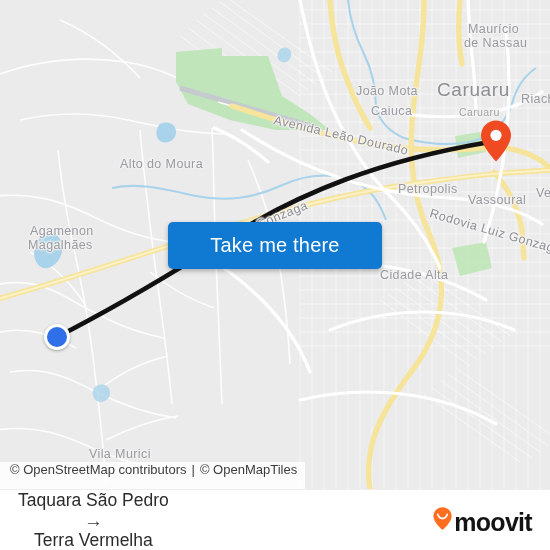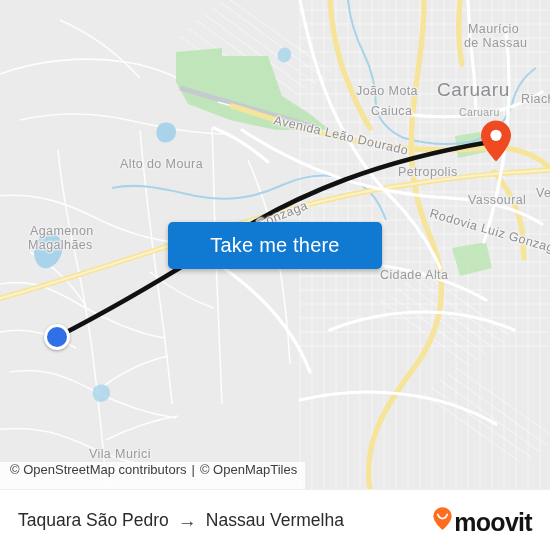--- a/index.html
+++ b/index.html
@@ -80,21 +80,21 @@
   }
   .attrib .sep{margin:0 5px;color:#3c3c3c;}
 
   
   .footer{
     position:absolute;left:0;top:489px;width:550px;height:61px;
     background:#ffffff;border-top:1px solid #eeeeee;
     display:flex;align-items:center;box-sizing:border-box;
     padding:0 18px 0 18px;
   }
-  .route-text{display:flex;align-items:center;font-size:17.5px;color:#2b2b2b;}
+  .route-text{display:flex;align-items:center;font-size:17.5px;color:#2b2b2b;flex-direction:column;}
   .route-text .arrow{margin:0 9px;font-size:19px;color:#3a3a3a;line-height:1;}
   .brand{margin-left:auto;display:flex;align-items:flex-end;}
   .brand .wordmark{
     font-size:25px;font-weight:bold;color:#141414;letter-spacing:-.7px;
     line-height:1;margin-left:1px;
   }
 </style>
 </head>
 <body>
 
@@ -221,21 +221,21 @@
     </svg>
 
     <div class="lbl nbhd" style="left:468px;top:22px">Maurício</div>
     <div class="lbl nbhd" style="left:464px;top:36px">de Nassau</div>
     <div class="lbl city" style="left:437px;top:79px">Caruaru</div>
     <div class="lbl sub" style="left:459px;top:106px">Caruaru</div>
     <div class="lbl nbhd" style="left:356px;top:84px">João Mota</div>
     <div class="lbl nbhd" style="left:371px;top:104px">Caiuca</div>
     <div class="lbl nbhd" style="left:521px;top:92px">Riach</div>
     <div class="lbl nbhd" style="left:120px;top:157px">Alto do Moura</div>
-    <div class="lbl nbhd" style="left:398px;top:165px">Petropolis</div>
+    <div class="lbl nbhd" style="left:398px;top:182px">Petropolis</div>
     <div class="lbl nbhd" style="left:468px;top:193px">Vassoural</div>
     <div class="lbl nbhd" style="left:536px;top:186px">Ver</div>
     <div class="lbl nbhd" style="left:30px;top:224px">Agamenon</div>
     <div class="lbl nbhd" style="left:28px;top:238px">Magalhães</div>
     <div class="lbl nbhd" style="left:380px;top:268px">Cidade Alta</div>
     <div class="lbl nbhd" style="left:89px;top:447px">Vila Murici</div>
 
     <div class="road" style="left:274px;top:113px;transform:rotate(13deg)">Avenida Leão Dourado</div>
     <div class="road" style="left:257px;top:218px;transform:rotate(-22deg)">Gonzaga</div>
     <div class="road" style="left:430px;top:206px;transform:rotate(16deg)">Rodovia Luiz Gonzaga</div>
@@ -255,21 +255,21 @@
       <span>© OpenStreetMap contributors</span>
       <span class="sep">|</span>
       <span>© OpenMapTiles</span>
     </div>
   </div>
 
   <div class="footer">
     <div class="route-text">
       <span>Taquara São Pedro</span>
       <span class="arrow">→</span>
-      <span>Nassau Vermelha</span>
+      <span>Terra Vermelha</span>
     </div>
     <div class="brand">
       <span>
         <svg viewBox="0 0 24 28" width="21" height="25">
           <path d="M12 1 C6.2 1 1.6 5.6 1.6 11.4 C1.6 18.6 12 27 12 27 C12 27 22.4 18.6 22.4 11.4 C22.4 5.6 17.8 1 12 1 Z" fill="#ff6d1f"></path>
           <path d="M6.6 9.4 C7.9 12.6 10 14 12 14 C14 14 16.1 12.6 17.4 9.4" fill="none" stroke="#ffffff" stroke-width="2.1" stroke-linecap="round"></path>
         </svg>
       </span>
       <span class="wordmark">moovit</span>
     </div>

